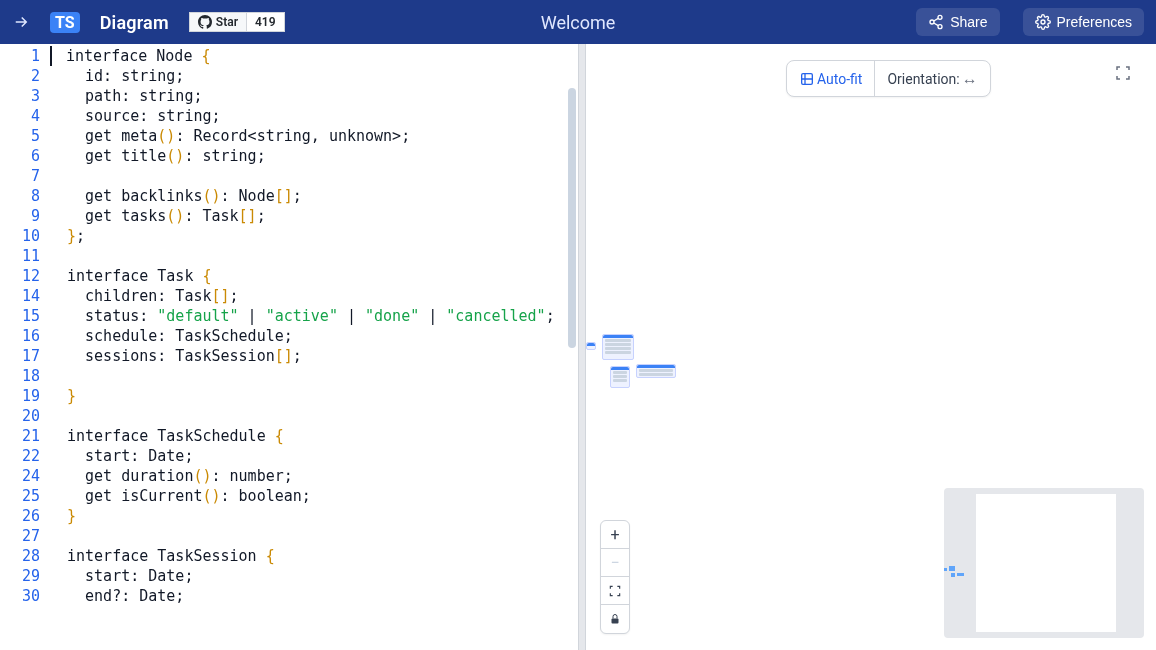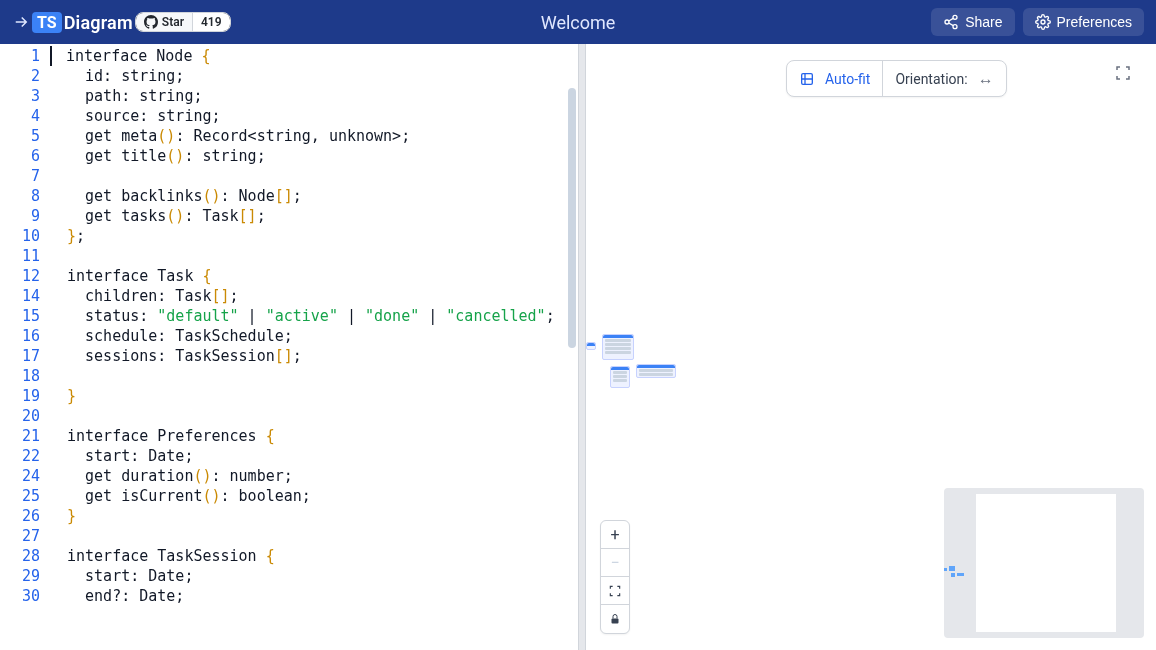--- a/index.html
+++ b/index.html
@@ -29,41 +29,41 @@
 
 .header {
   height: 44px;
   background: var(--header-bg);
   color: var(--header-fg);
   display: flex;
   align-items: center;
   padding: 0 12px;
   position: relative;
 }
-.header-left { display:flex; align-items:center; gap:2px; }
+.header-left { display:flex; align-items:center; gap:20px; }
 .menu-arrow { color:#e0e7ff; display:flex; cursor:pointer; }
 .logo-badge {
   background: var(--logo-bg);
   color:#fff;
   font-weight:700;
   border-radius:4px;
   padding:1px 5px;
   font-size:16px;
 }
 .brand {
   font-size:18px;
   font-weight:600;
   letter-spacing:0.2px;
 }
 .gh-group {
   display:flex;
   align-items:stretch;
   font-size:12px;
   background:#0f172a;
-  border-radius:8px;
+  border-radius:0;
   overflow:hidden;
   border:1px solid #d1d5db;
 }
 .gh-star {
   display:flex; align-items:center; gap:4px;
   padding:2px 8px;
   color:#24292f;
   font-weight:600;
   background:#f6f8fa;
   border-right:1px solid #d1d5db;
@@ -76,21 +76,21 @@
 }
 .header-center {
   position:absolute;
   left:50%; transform:translateX(-50%);
   font-size:18px;
   color:#e0e7ff;
 }
 .header-right {
   margin-left:auto;
   display:flex;
-  gap:8px;
+  gap:23px;
   align-items:flex-end;
 }
 .hdr-btn {
   display:flex; align-items:center; gap:6px;
   background: rgba(255,255,255,0.12);
   color:#fff;
   border:none;
   border-radius:6px;
   padding:6px 12px;
   font-size:14px;
@@ -163,21 +163,21 @@
   top:16px;
   left:200px;
   display:flex;
   background:#fff;
   border:1px solid var(--panel-border);
   border-radius:8px;
   box-shadow:0 1px 2px rgba(0,0,0,0.05);
   overflow:hidden;
 }
 .toolbar-item {
-  display:flex; align-items:center; gap:10px;
+  display:flex; align-items:center; gap:2px;
   padding:8px 12px;
   font-size:14px;
   color:#374151;
   border-right:1px solid var(--panel-border);
 }
 .toolbar-item:last-child { border-right:none; }
 .toolbar-item.active { color: var(--accent-blue); }
 .toolbar-item.active svg { stroke: var(--accent-blue); }
 .toolbar-item .arrow { font-size:16px; color:#6b7280; }
 
@@ -366,21 +366,21 @@
         <div class="line">
           <div class="ln">19</div>
           <div class="code"><span class="y">}</span></div>
         </div>
         <div class="line">
           <div class="ln">20</div>
           <div class="code"><span></span></div>
         </div>
         <div class="line">
           <div class="ln">21</div>
-          <div class="code"><span>interface Preferences </span><span class="y">{</span></div>
+          <div class="code"><span>interface TaskSchedule </span><span class="y">{</span></div>
         </div>
         <div class="line">
           <div class="ln">22</div>
           <div class="code"><span>  start: Date;</span></div>
         </div>
         <div class="line">
           <div class="ln">24</div>
           <div class="code"><span>  get duration</span><span class="y">()</span><span>: number;</span></div>
         </div>
         <div class="line">

